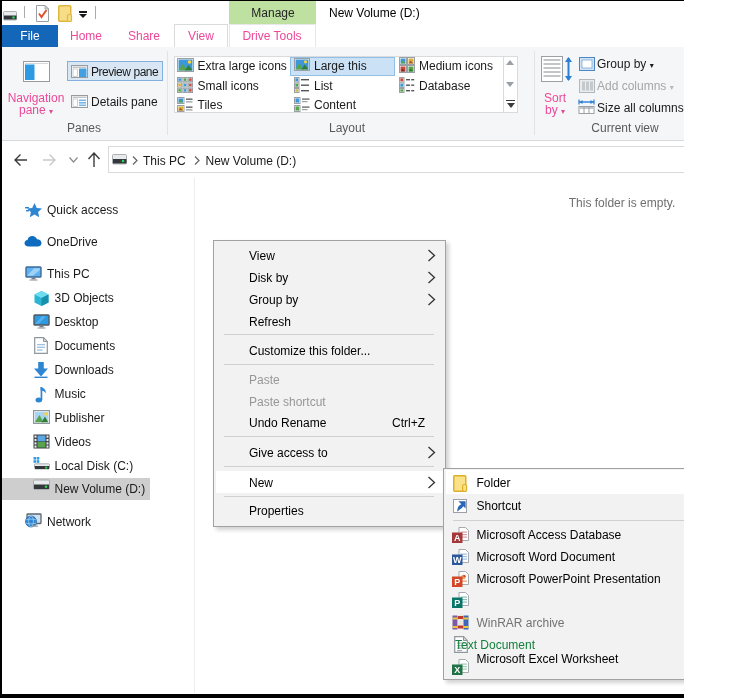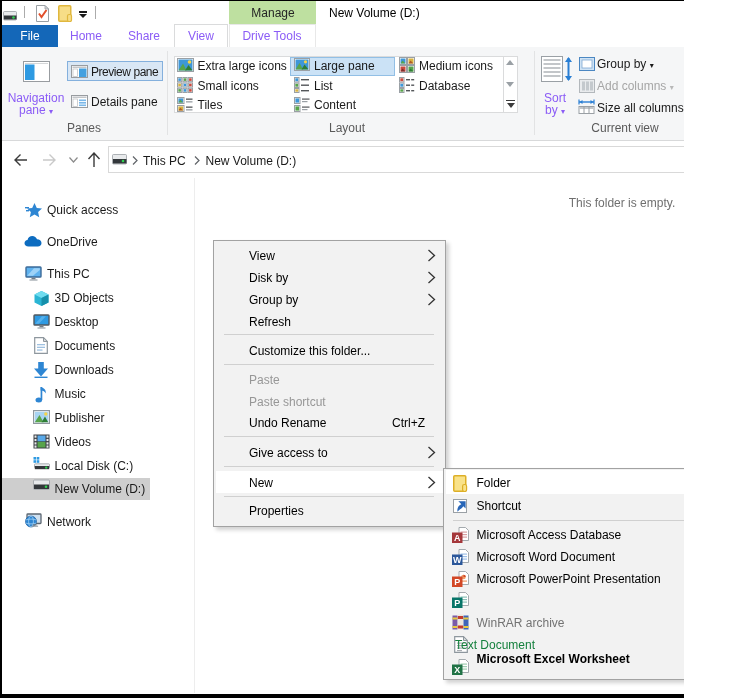--- a/index.html
+++ b/index.html
@@ -1,19 +1,19 @@
 <!DOCTYPE html>
 <html><head>
 <meta charset="utf-8">
 <style>
 html,body{margin:0;padding:0;}
 body{width:753px;height:698px;overflow:hidden;font-family:"Liberation Sans",sans-serif;background:#fff;}
 .a{position:absolute;}
 .t{position:absolute;white-space:nowrap;font-size:12px;line-height:14px;color:#1a1a1a;}
-.tc{position:absolute;white-space:nowrap;font-size:12px;line-height:14px;color:#8b5cf6;transform:translateX(-50%);}
+.tc{position:absolute;white-space:nowrap;font-size:12px;line-height:14px;color:#ec4899;transform:translateX(-50%);}
 #root{position:absolute;left:0;top:0;width:684px;height:698px;background:#fff;overflow:hidden;}
 </style>
 </head>
 <body>
 <div id="root">
 
 <div class="a" id="qat">
 
   <svg class="a" style="left:2.5px;top:10.5px;" width="15" height="10" viewBox="0 0 15 10">
     <rect x="0.5" y="0.5" width="13" height="8.5" rx="1" fill="#e8eaec" stroke="#9aa0a5" stroke-width="0.8"></rect>
@@ -222,21 +222,21 @@
       </svg>
   <svg class="a" style="left:506px;top:81px;" width="8" height="6" viewBox="0 0 8 6">
         <path d="M0 1 L8 1 L4 6 Z" fill="#9aa0a5"></path>
       </svg>
   <div class="a" style="left:506px;top:99.5px;width:9px;height:1.5px;background:#3b3b3b;"></div>
   <svg class="a" style="left:506.5px;top:102.5px;" width="8" height="5" viewBox="0 0 8 5">
         <path d="M0 0 L8 0 L4 5 Z" fill="#3b3b3b"></path>
       </svg>
 </div>
 <div class="t" style="left:197.5px;top:58.5px;">Extra large icons</div>
-<div class="t" style="left:314px;top:58.5px;">Large pane</div>
+<div class="t" style="left:314px;top:58.5px;">Large this</div>
 <div class="t" style="left:419px;top:58.5px;">Medium icons</div>
 <div class="t" style="left:197.5px;top:78.5px;">Small icons</div>
 <div class="t" style="left:314px;top:78.5px;">List</div>
 <div class="t" style="left:419px;top:78.5px;">Database</div>
 <div class="t" style="left:197.5px;top:98px;">Tiles</div>
 <div class="t" style="left:314px;top:98px;">Content</div>
 <div class="tc" style="left:347px;top:121px;color:#5a5a5a;text-align:right;">Layout</div>
 
 <div id="curview">
 
@@ -582,20 +582,20 @@
   </svg>
 </div>
 <div class="t" style="left:476.5px;top:475.5px;color:#000;">Folder</div>
 <div class="t" style="left:476.5px;top:498.5px;color:#000;">Shortcut</div>
 <div class="a" style="left:453px;top:520px;width:274px;height:1px;background:#d0d0d0;"></div>
 <div class="t" style="left:476.5px;top:528px;color:#000;">Microsoft Access Database</div>
 <div class="t" style="left:476.5px;top:550px;color:#000;">Microsoft Word Document</div>
 <div class="t" style="left:476.5px;top:572px;color:#000;">Microsoft PowerPoint Presentation</div>
 <div class="t" style="left:476.5px;top:615.5px;color:#737373;">WinRAR archive</div>
 <div class="t" style="left:455px;top:637.5px;color:#15803d;">Text Document</div>
-<div class="t" style="left:476.5px;top:652px;color:#000;font-weight:bold;">Microsoft Excel Worksheet</div>
+<div class="t" style="left:476.5px;top:652px;color:#000;">Microsoft Excel Worksheet</div>
 
 <div class="a" style="left:0;top:0;width:753px;height:1px;background:#000;"></div>
 <div class="a" style="left:0;top:0;width:1.5px;height:698px;background:#000;"></div>
 <div class="a" style="left:751px;top:0;width:2px;height:698px;background:#000;"></div>
 <div class="a" style="left:0;top:693.5px;width:753px;height:4.5px;background:#000;"></div>
 
 </div>
 
 </body></html>

